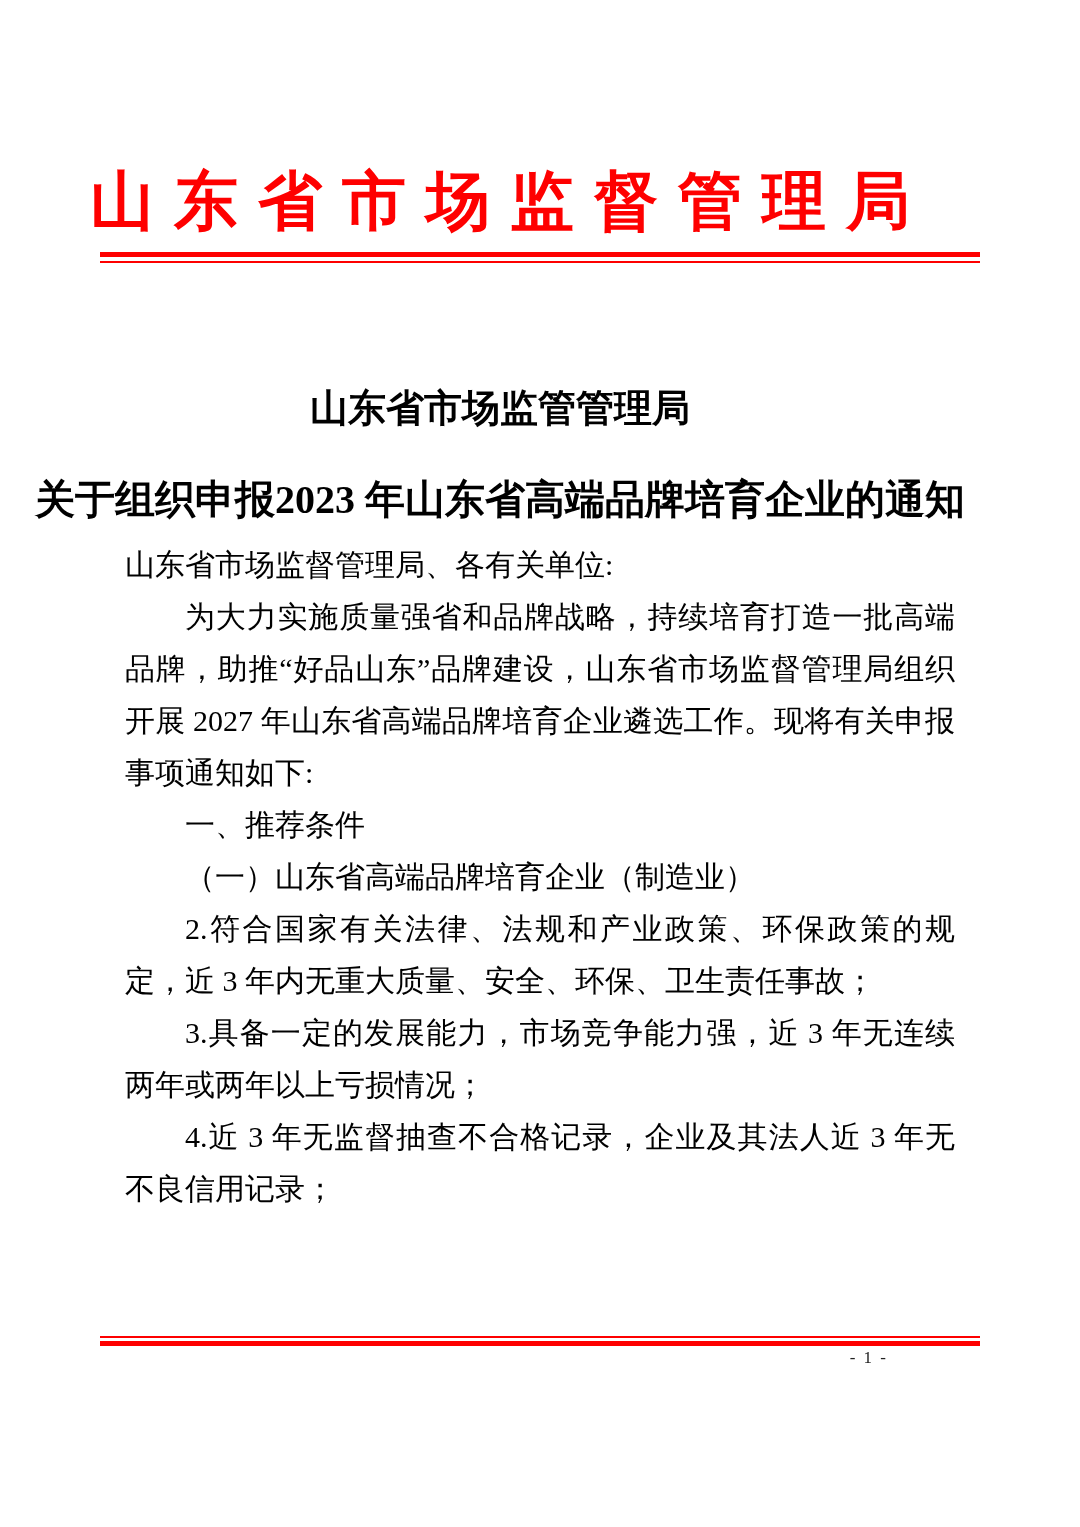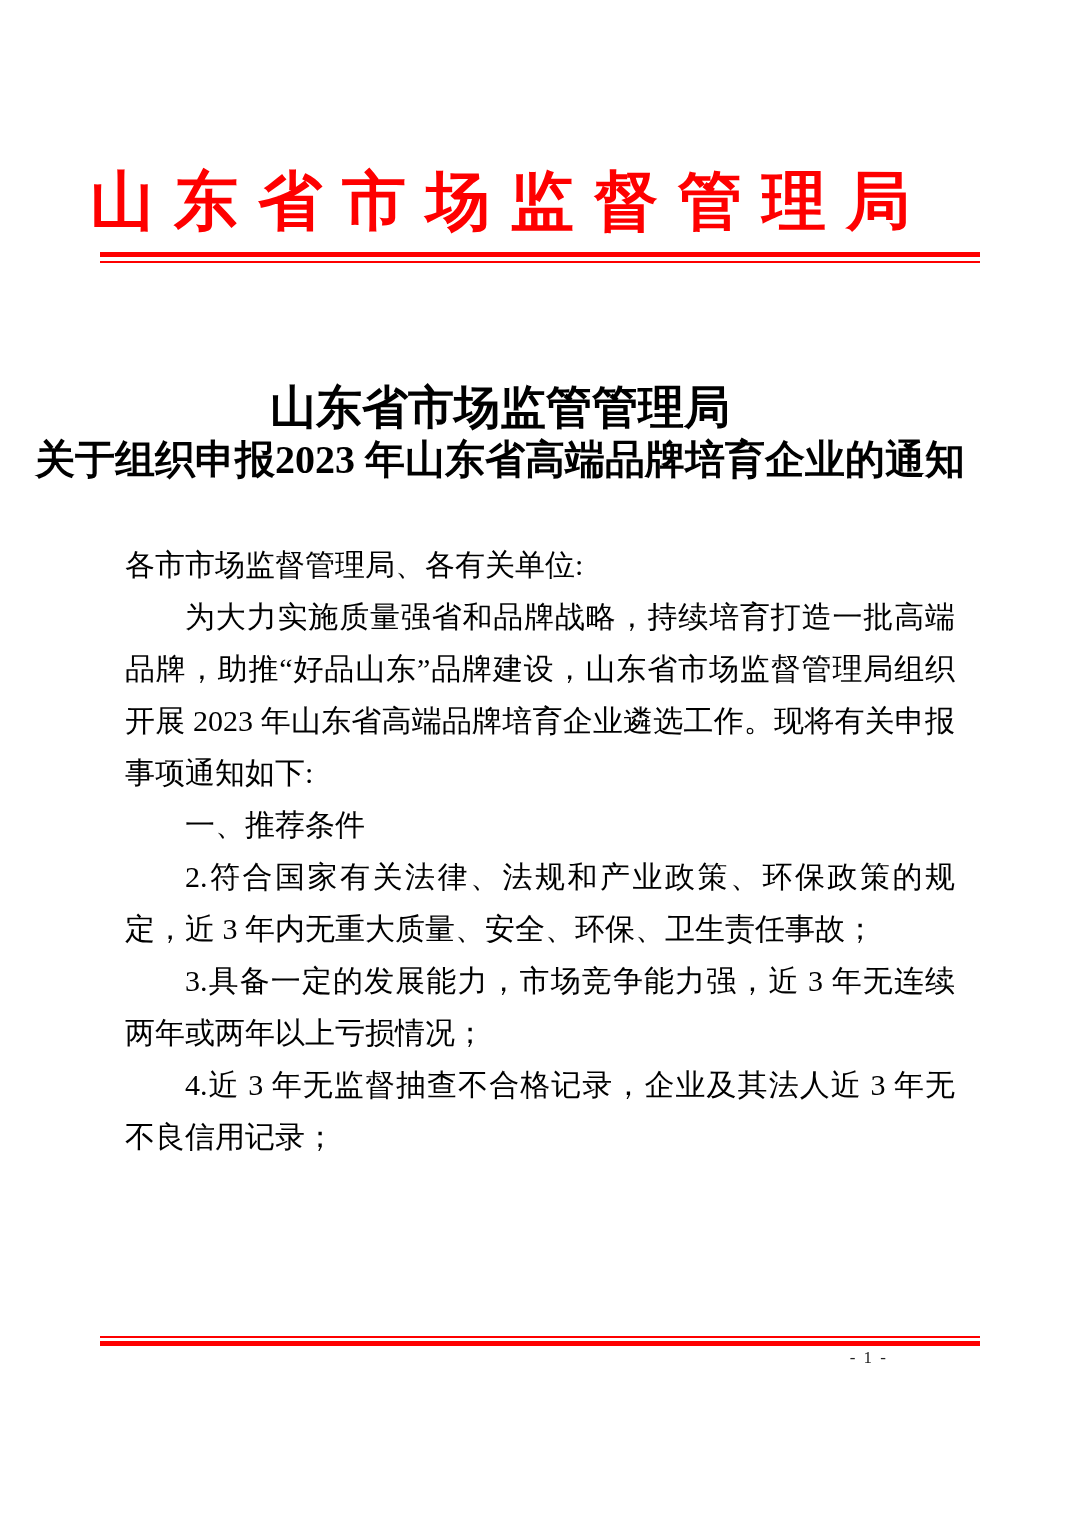--- a/index.html
+++ b/index.html
@@ -33,22 +33,22 @@
   
   .doc-title {
     position: absolute;
     top: 382px;
     left: 0;
     width: 100%;
     text-align: center;
     font-weight: bold;
     color: #000;
   }
-  .doc-title .t1 { font-size: 46px; line-height: 52px; font-family: Liberation Serif, serif; }
-  .doc-title .t2 { font-size: 40px; line-height: 52px; }
+  .doc-title .t1 { font-size: 38px; line-height: 52px; font-family: Liberation Serif, serif; }
+  .doc-title .t2 { font-size: 40px; line-height: 52px; margin-top: 40px; }
 
   
   .body-text {
     position: absolute;
     top: 539px;
     left: 125px;
     width: 830px;
     font-size: 30px;
     line-height: 52px;
     text-align: justify;
@@ -81,23 +81,24 @@
     <div class="rule-thick"></div>
     <div class="rule-thin"></div>
   </div>
 
   <div class="doc-title">
     <div class="t1">山东省市场监管管理局</div>
     <div class="t2">关于组织申报2023 年山东省高端品牌培育企业的通知</div>
   </div>
 
   <div class="body-text">
-    <p class="salutation">各市市场监督管理局、各有关单位:</p>
-    <p>为大力实施质量强省和品牌战略，持续培育打造一批高端品牌，助推“好品山东”品牌建设，山东省市场监督管理局组织开展 2023 年山东省高端品牌培育企业遴选工作。现将有关申报事项通知如下:</p>
+    <p class="salutation">山东省市场监督管理局、各有关单位:</p>
+    <p>为大力实施质量强省和品牌战略，持续培育打造一批高端品牌，助推“好品山东”品牌建设，山东省市场监督管理局组织开展 2027 年山东省高端品牌培育企业遴选工作。现将有关申报事项通知如下:</p>
     <p class="bold">一、推荐条件</p>
+    <p>（一）山东省高端品牌培育企业（制造业）</p>
     <p>2.符合国家有关法律、法规和产业政策、环保政策的规定，近 3 年内无重大质量、安全、环保、卫生责任事故；</p>
     <p>3.具备一定的发展能力，市场竞争能力强，近 3 年无连续两年或两年以上亏损情况；</p>
     <p>4.近 3 年无监督抽查不合格记录，企业及其法人近 3 年无不良信用记录；</p>
   </div>
 
   <div class="rules-bottom">
     <div class="rule-thin"></div>
     <div class="rule-thick"></div>
   </div>
 

